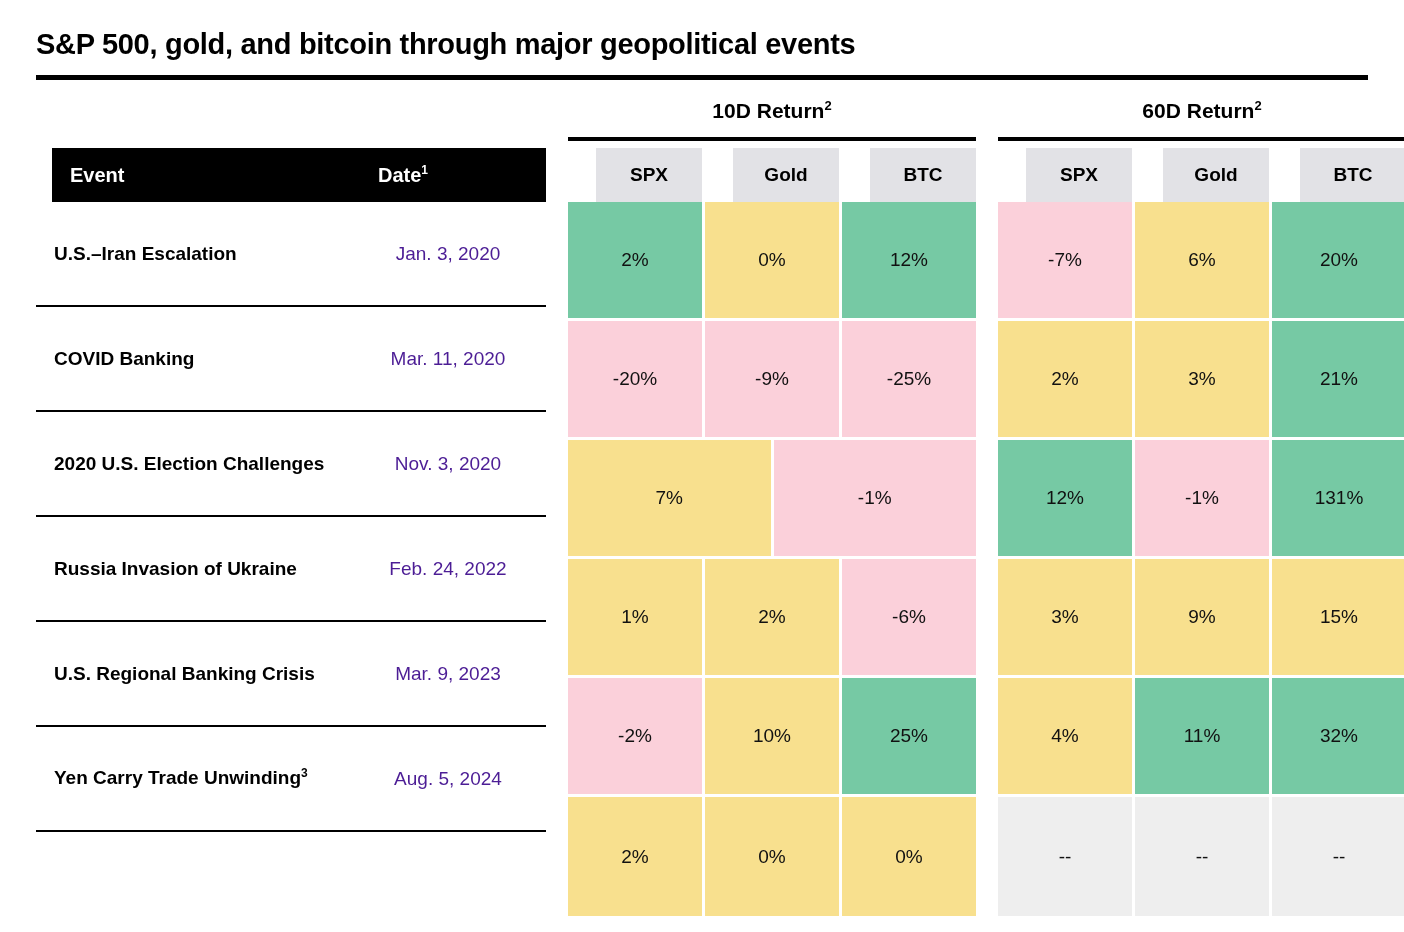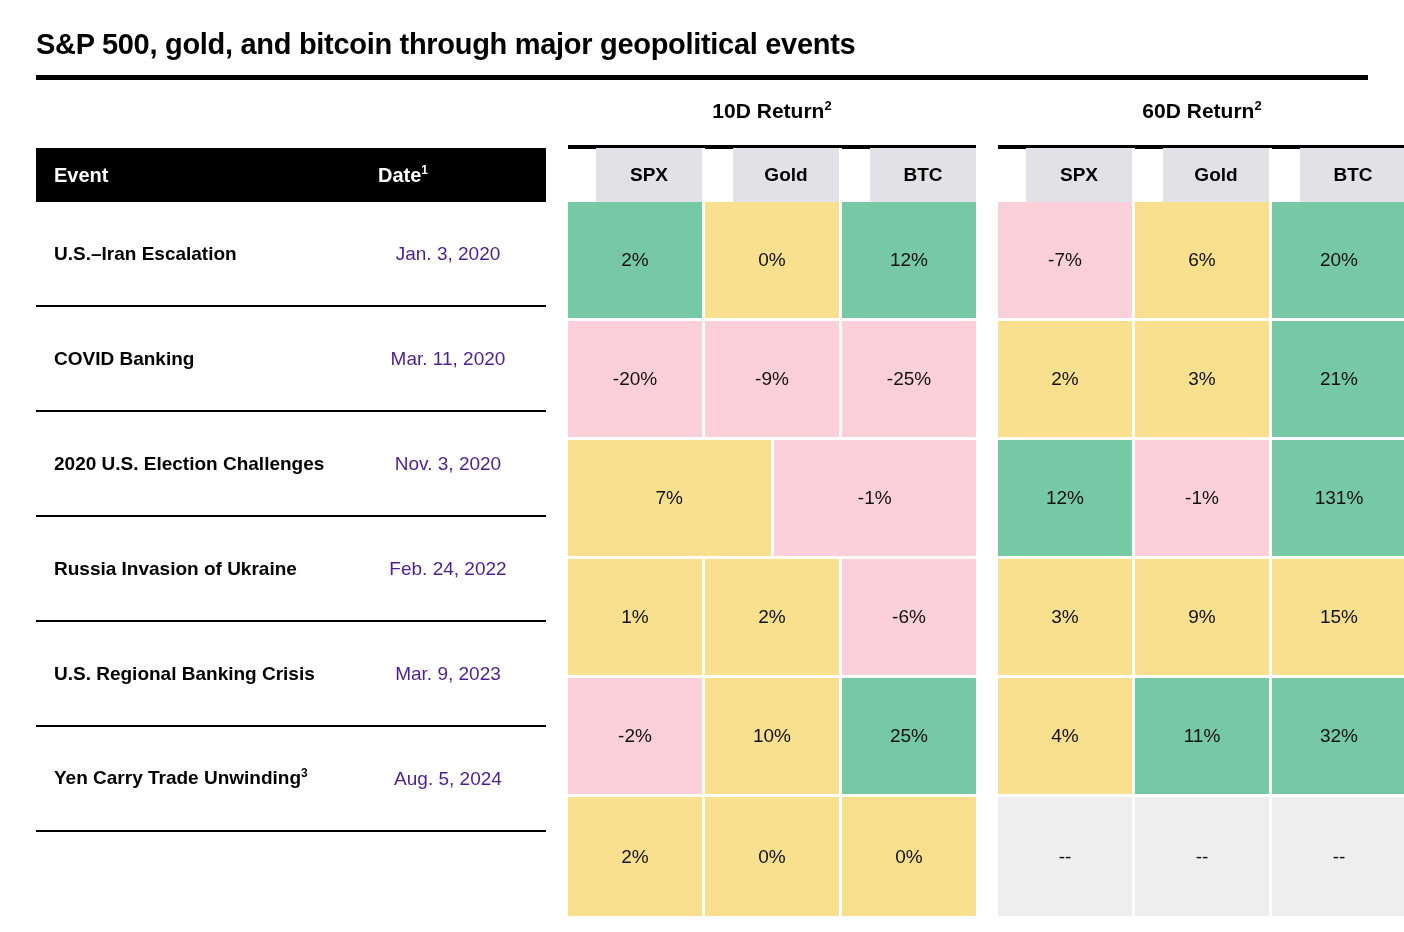--- a/index.html
+++ b/index.html
@@ -57,21 +57,21 @@
 
   
   .group-head {
     height: 50px;
     box-sizing: border-box;
   }
   .group-title {
     text-align: center;
     font-size: 21px;
     font-weight: bold;
-    padding-bottom: 22px;
+    padding-bottom: 14px;
     color: #000;
   }
   .group-title sup {
     font-size: 13px;
     vertical-align: super;
   }
   .group-rule {
     height: 4px;
     background: #000;
     width: 100%;
@@ -99,20 +99,21 @@
   
   .left-head-spacer { height: 50px; }
   .left-head {
     height: 54px;
     background: #000;
     color: #fff;
     display: flex;
     align-items: center;
     box-sizing: border-box;
     padding: 12px 18px;
+    margin-left: 16px;
   }
   .left-head .evt {
     flex: 1 1 auto;
     font-size: 20px;
     font-weight: bold;
   }
   .left-head .dt {
     flex: 0 0 150px;
     font-size: 20px;
     font-weight: bold;

